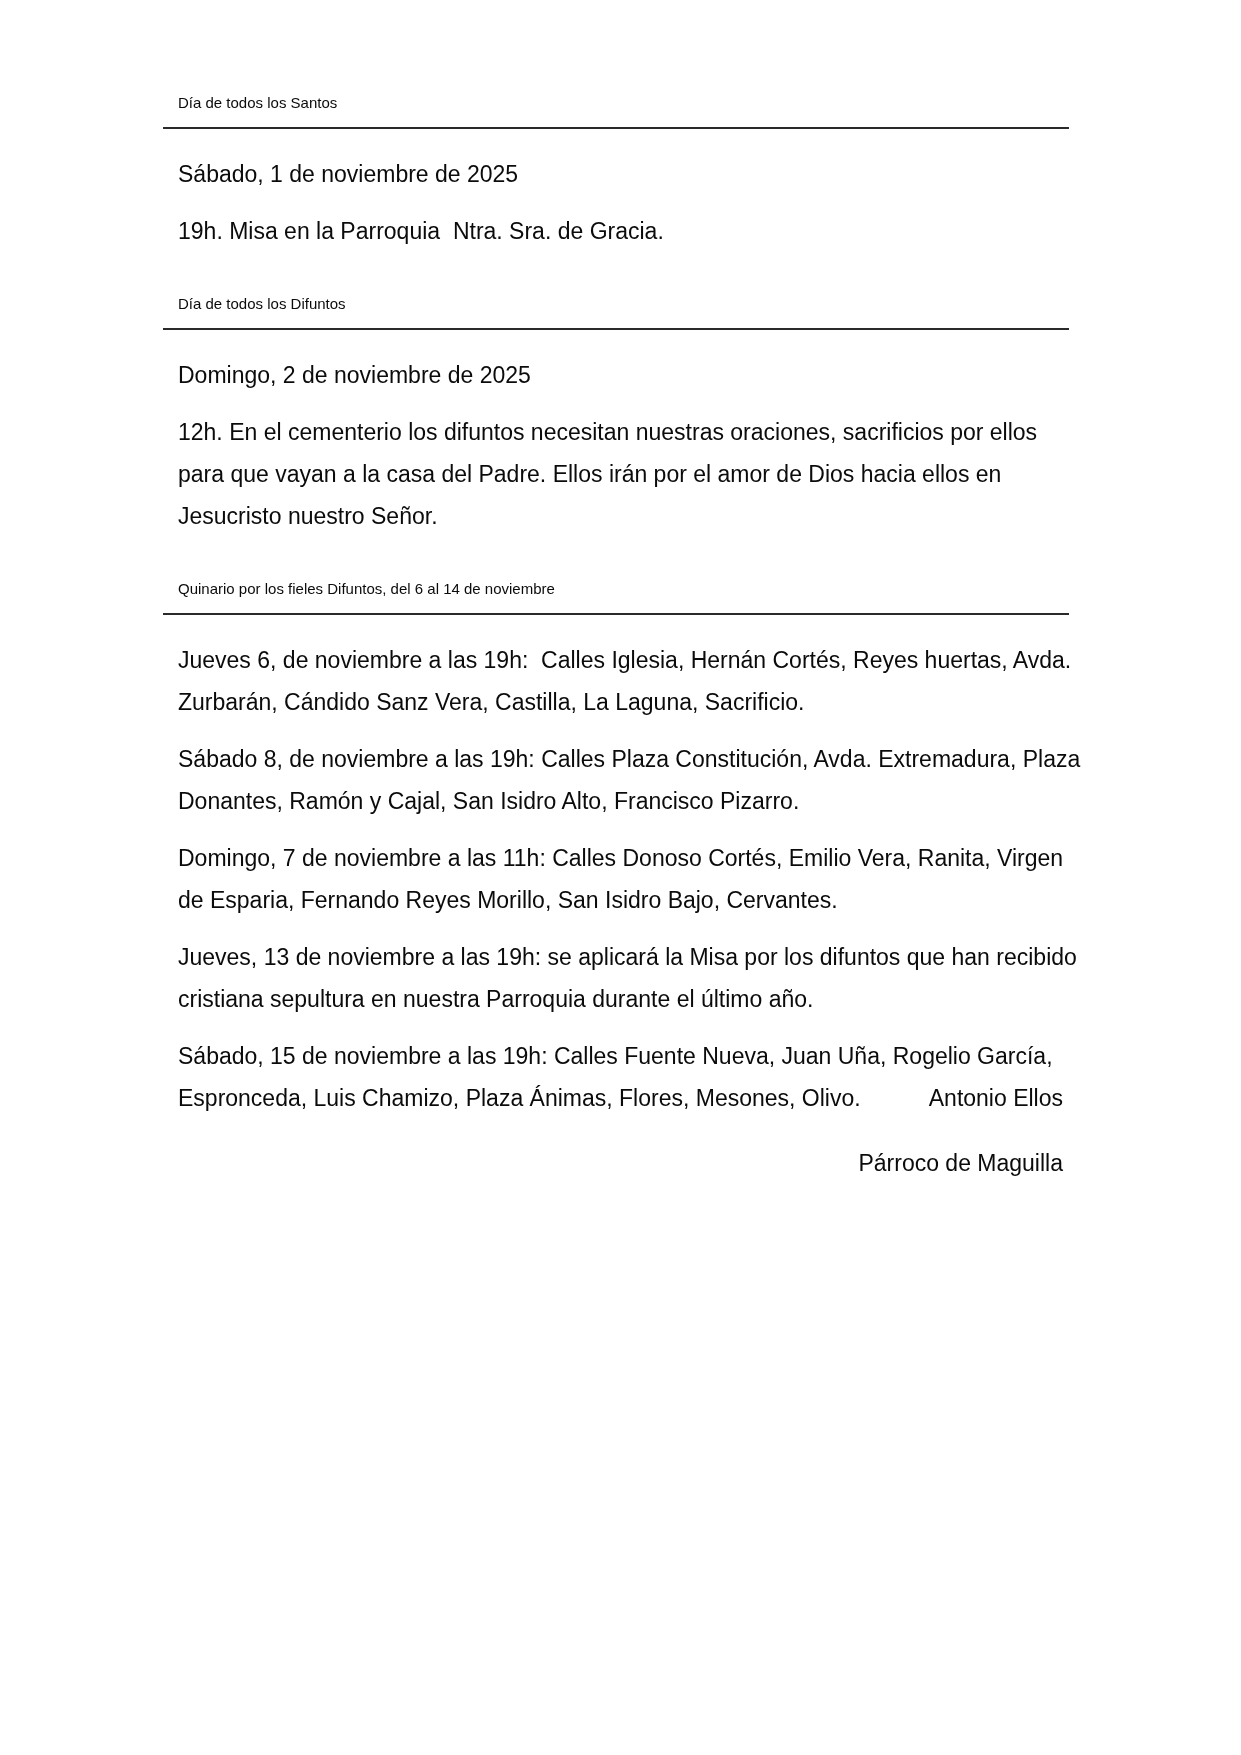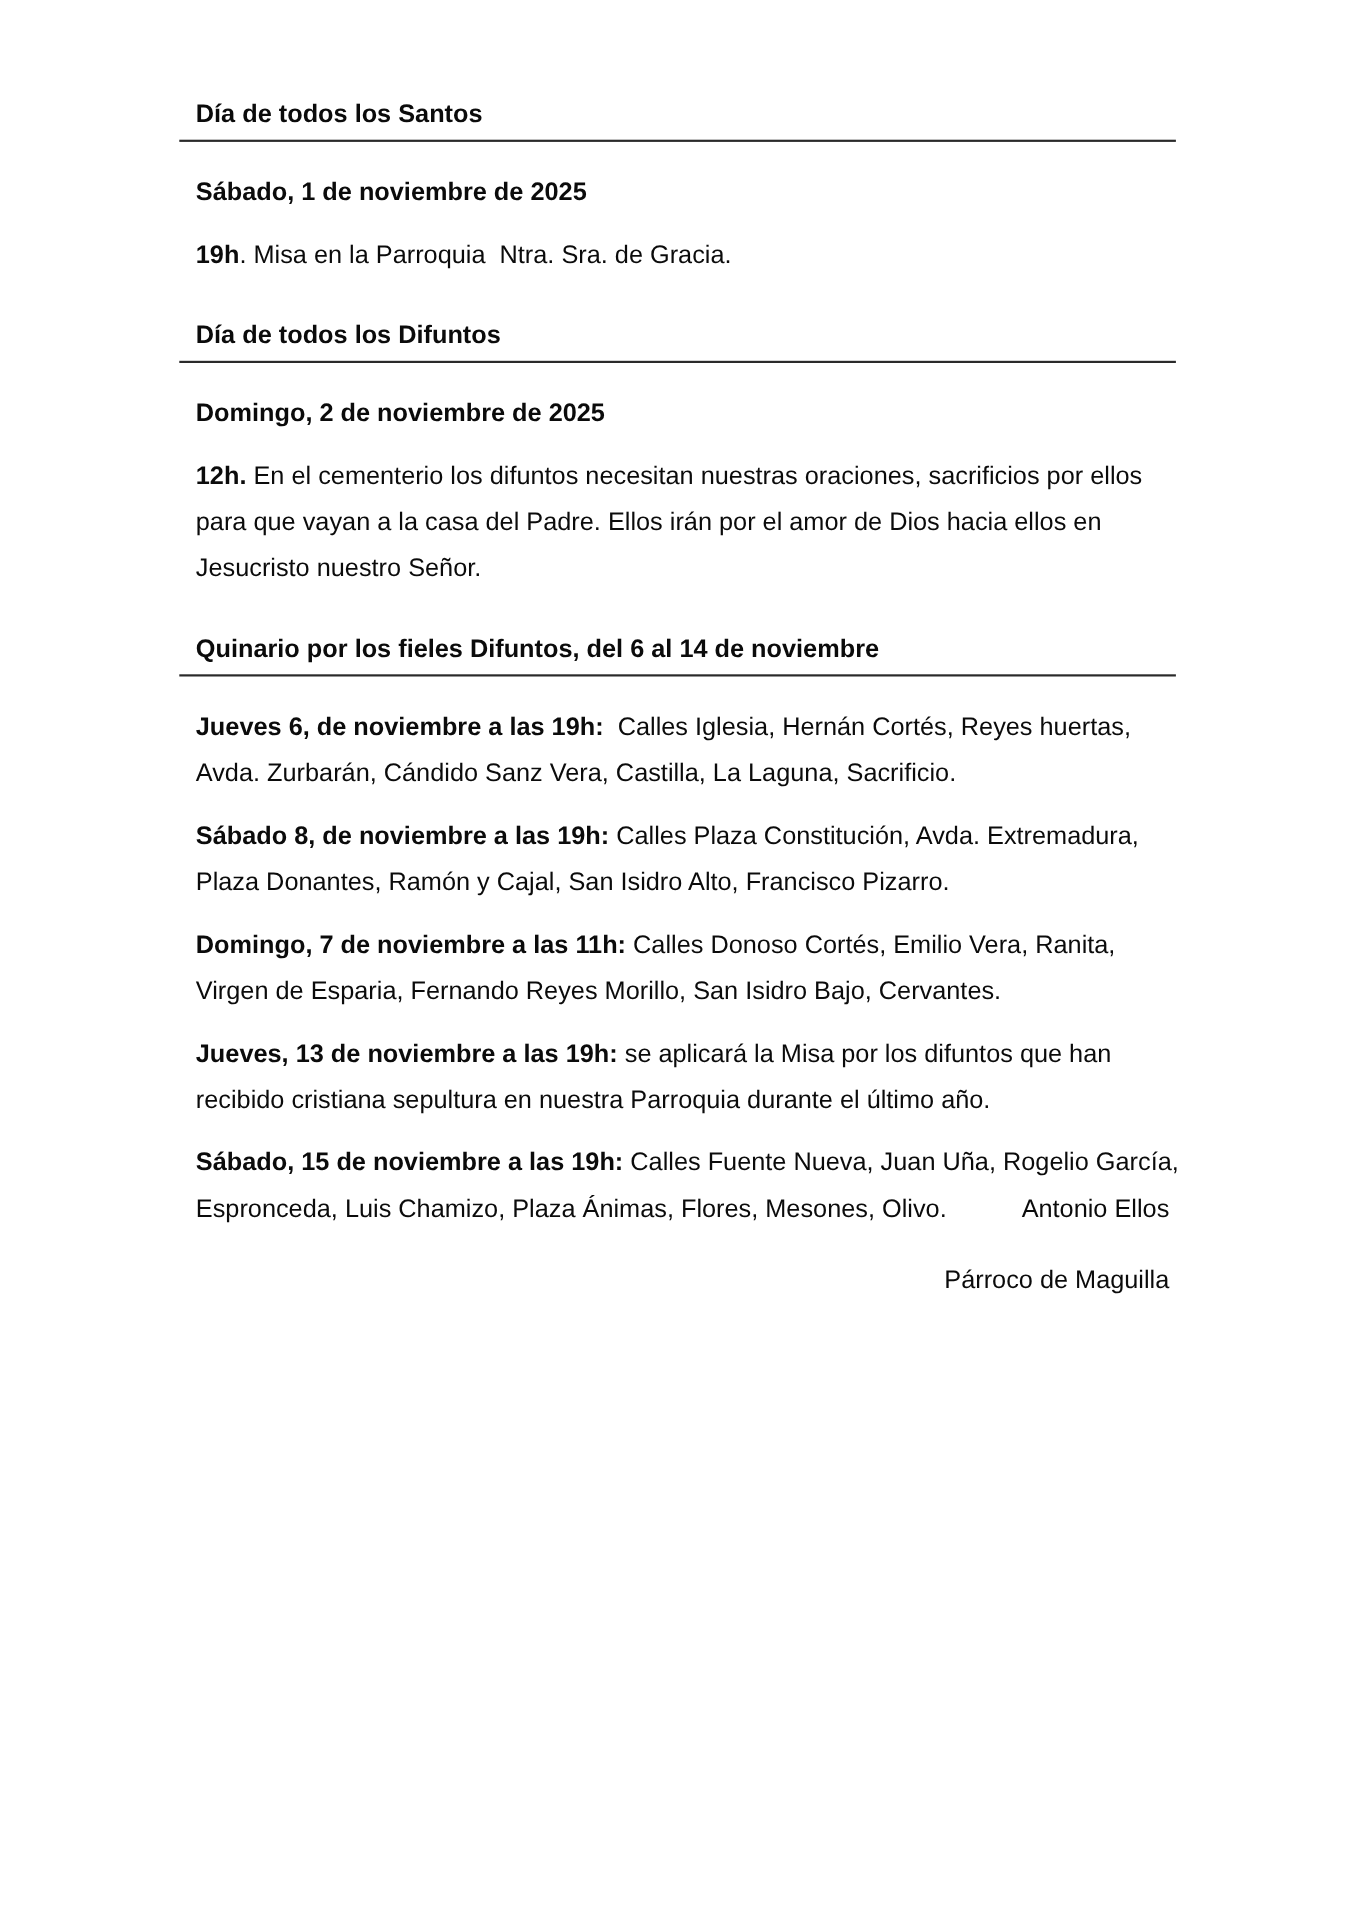--- a/index.html
+++ b/index.html
@@ -24,35 +24,35 @@
   .doc-title{
     text-align:center;
     font-size:30px;
     line-height:40px;
     font-weight:400;
     letter-spacing:0.2px;
     margin:0;
   }
   .doc-section{margin:0;}
   .section-heading{
-    font-size:23px;
+    font-size:15px;
     line-height:30px;
-    font-weight:700;
+    font-weight:400;
     margin:37px 16px 24px -15px;
     padding:0 0 9px 15px;
     border-bottom:2px solid var(--color-rule);
   }
   .doc-section.first .section-heading{margin-top:16px;}
   .para{
     font-size:23px;
     line-height:42px;
     margin:0 0 15px 0;
     white-space:pre-wrap;
   }
-  .lead{font-weight:700;}
+  .lead{font-weight:400;}
   .author-float{
     float:right;
     margin-right:22px;
     white-space:nowrap;
   }
   .signature-role{
     font-size:23px;
     line-height:42px;
     text-align:right;
     padding-right:22px;

